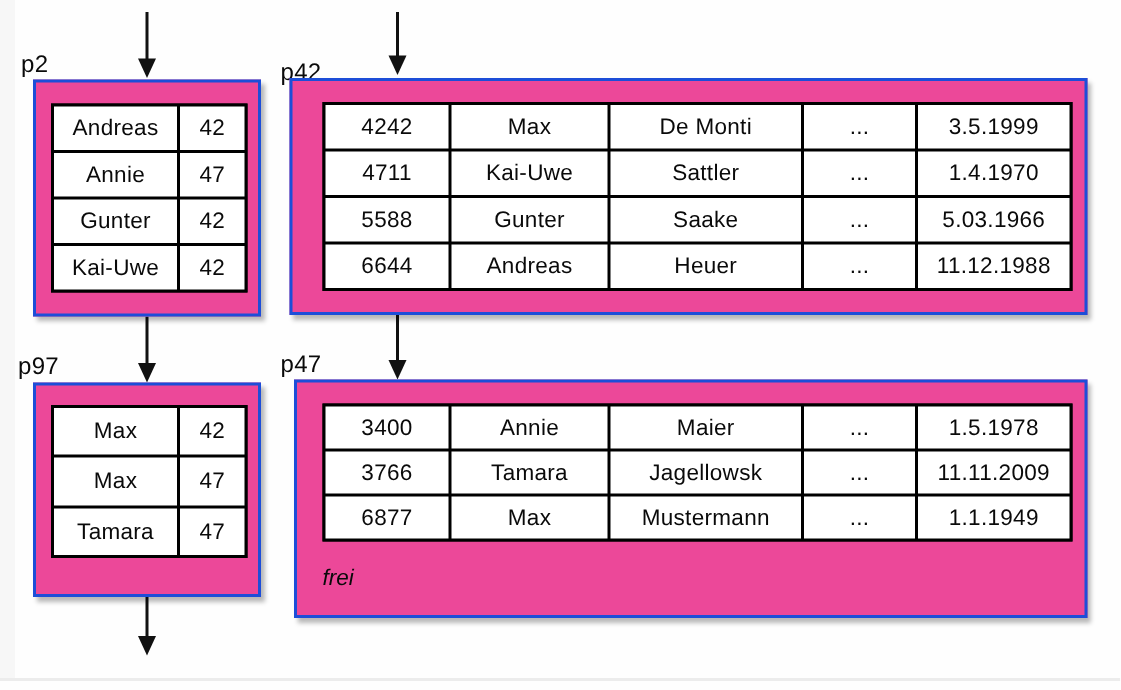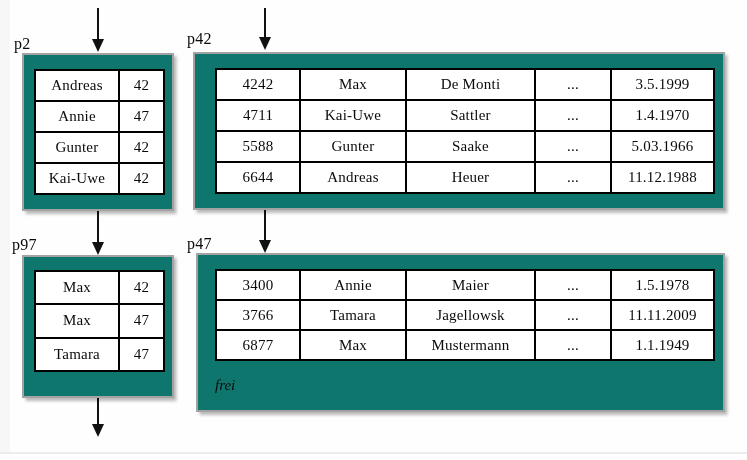--- a/index.html
+++ b/index.html
@@ -7,21 +7,20 @@
     padding: 0;
     background: #ffffff;
     font-family: "Liberation Sans", "DejaVu Sans", sans-serif;
   }
   #canvas {
     position: relative;
     width: 747px;
     height: 460px;
     background: #fefefe;
     overflow: hidden;
-    font-family: Liberation Serif, serif;
   }
   .left-strip {
     position: absolute;
     left: 0; top: 0;
     width: 10px; height: 453px;
     background: #f7f7f7;
   }
   .bottom-rule {
     position: absolute;
     left: 0; top: 452px;
@@ -29,22 +28,22 @@
     background: #ececec;
   }
   .page-label {
     position: absolute;
     font-size: 16px;
     color: #0a0a0a;
     letter-spacing: 0.2px;
   }
   .page-box {
     position: absolute;
-    background: #0f766e;
-    border: 2px solid #a3a3a3;
+    background: #ec4899;
+    border: 2px solid #1d4ed8;
     box-shadow: 2.5px 3px 3px rgba(0,0,0,0.28);
     box-sizing: border-box;
   }
   .tbl {
     position: absolute;
     display: grid;
     background: #000000;
     border: 2px solid #000000;
     gap: 2px;
     box-sizing: border-box;
@@ -131,21 +130,21 @@
         <div class="cell">Gunter</div>
         <div class="cell">42</div>
       </div>
       <div class="row">
         <div class="cell">Kai-Uwe</div>
         <div class="cell">42</div>
       </div>
     </div>
   </div>
 
-  <div class="page-label" style="left:187px; top:30px;">p42</div>
+  <div class="page-label" style="left:187px; top:40px;">p42</div>
   <div class="page-box" style="left:193px; top:52px; width:532px; height:158px;">
     <div class="tbl tbl-data rows-29" style="left:20px; top:14px;">
       <div class="row">
         <div class="cell">4242</div>
         <div class="cell">Max</div>
         <div class="cell">De Monti</div>
         <div class="cell">...</div>
         <div class="cell">3.5.1999</div>
       </div>
       <div class="row">

